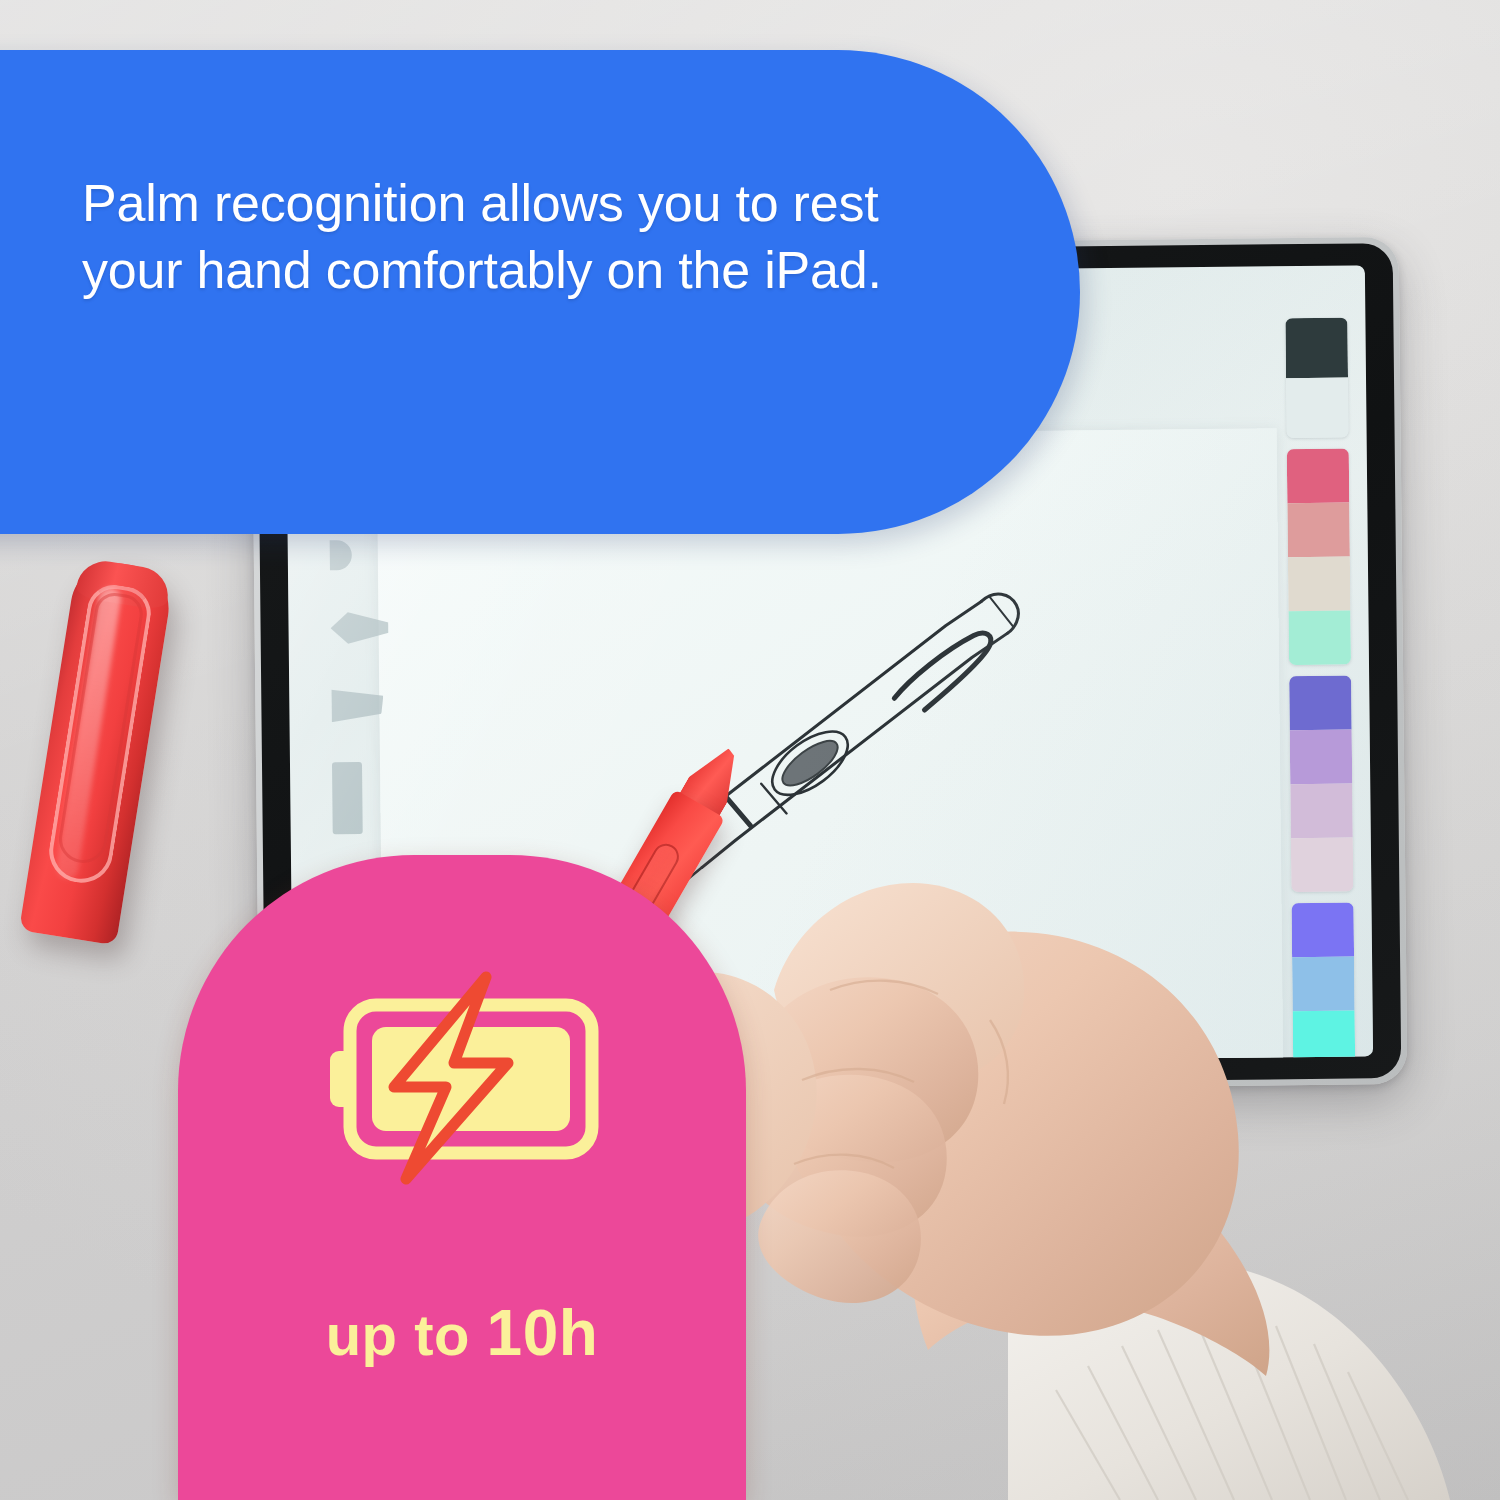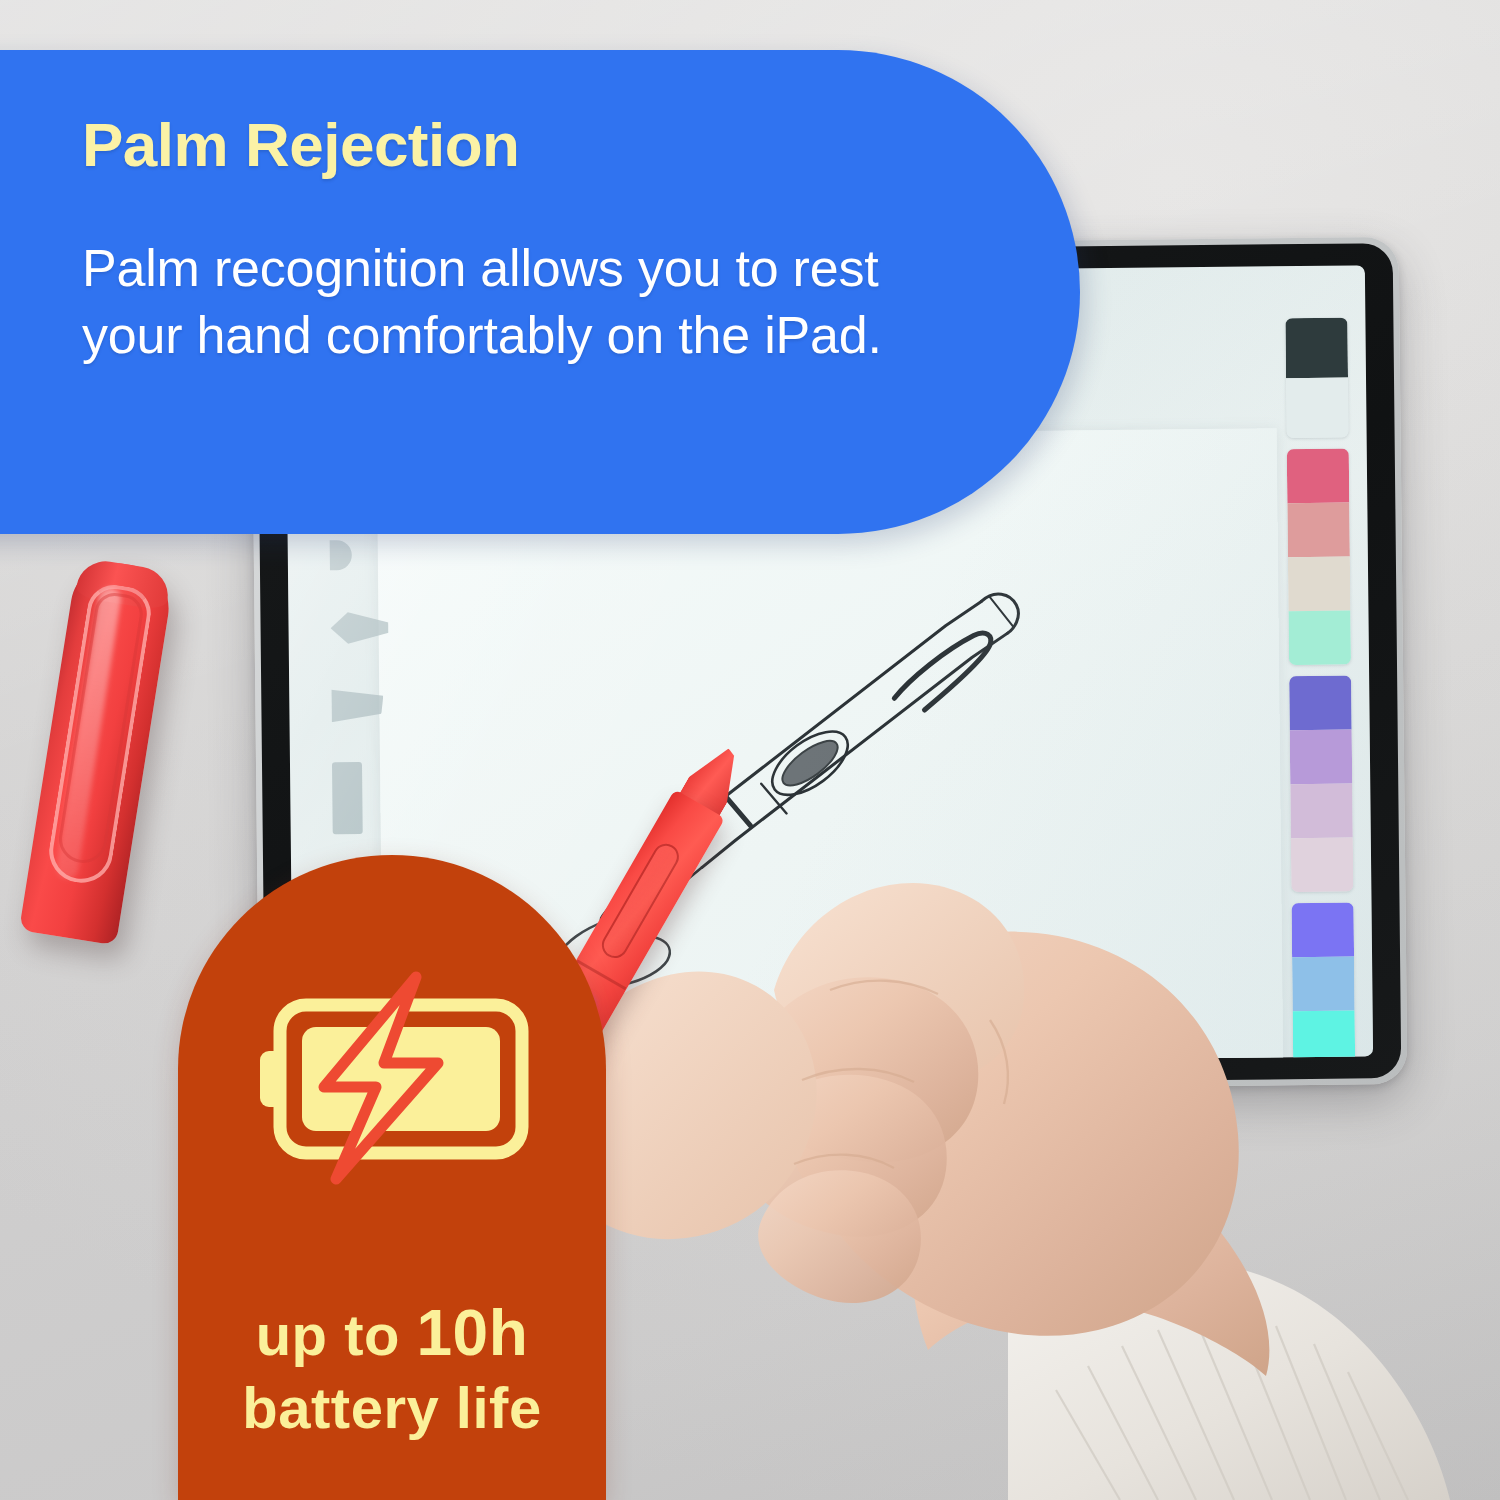--- a/index.html
+++ b/index.html
@@ -194,22 +194,22 @@
     margin-top:58px;
     font-size:52px; line-height:1.28; color:#ffffff;
     letter-spacing:-0.2px;
     text-shadow:0 2px 3px rgba(20,50,110,.20);
   }
   .pill-body .hl { color:#ffffff; }
 
   
   .red-arch {
     position:absolute; left:178px; top:855px;
-    width:428px; height:645px;
-    background:#c2410c;
+    width:568px; height:645px;
+    background:#ec4899;
     border-radius:236px 236px 0 0;
     z-index:45;
     box-shadow:0 8px 26px rgba(120,45,30,.22);
     display:flex; flex-direction:column; align-items:center;
   }
   .battery-icon { margin-top:128px; width:268px; height:190px; position:relative; }
   .battery-icon svg { width:100%; height:100%; overflow:visible; }
   .arch-text {
     margin-top:128px; text-align:center; color:#fbf09a;
     font-weight:bold; letter-spacing:0.5px;
@@ -389,21 +389,20 @@
     <div class="stylus-groove"></div>
     <div class="stylus-seam"></div>
     <div class="stylus-led"></div>
     <div class="stylus-brand">LAMY</div>
     <div class="stylus-end"></div>
     <div class="usb-c"></div>
   </div>
 
   <div class="blue-pill">
     <div class="pill-inner">
-      <div class="pill-title">Palm Rejection</div>
       <div class="pill-body">
         <span class="hl">Palm recognition</span><span> allows you to rest your hand comfortably on the iPad.</span>
       </div>
     </div>
   </div>
 
   <div class="red-arch">
     <div class="battery-icon">
       <svg viewBox="0 0 268 190">
 
@@ -413,17 +412,16 @@
 
         <rect x="44" y="44" width="198" height="104" rx="14" fill="#fbf09a"></rect>
 
         <path d="M158 -6 L66 104 L118 104 L78 196 L180 80 L126 80 Z" fill="#fbf09a" stroke="#ee4a32" stroke-width="11" stroke-linejoin="round"></path>
       </svg>
     </div>
     <div class="arch-text">
       <div class="arch-line1">
         <span>up to </span><span class="big">10h</span>
       </div>
-      <div class="arch-line2">battery life</div>
     </div>
   </div>
 
 </div>
 
 </body></html>

